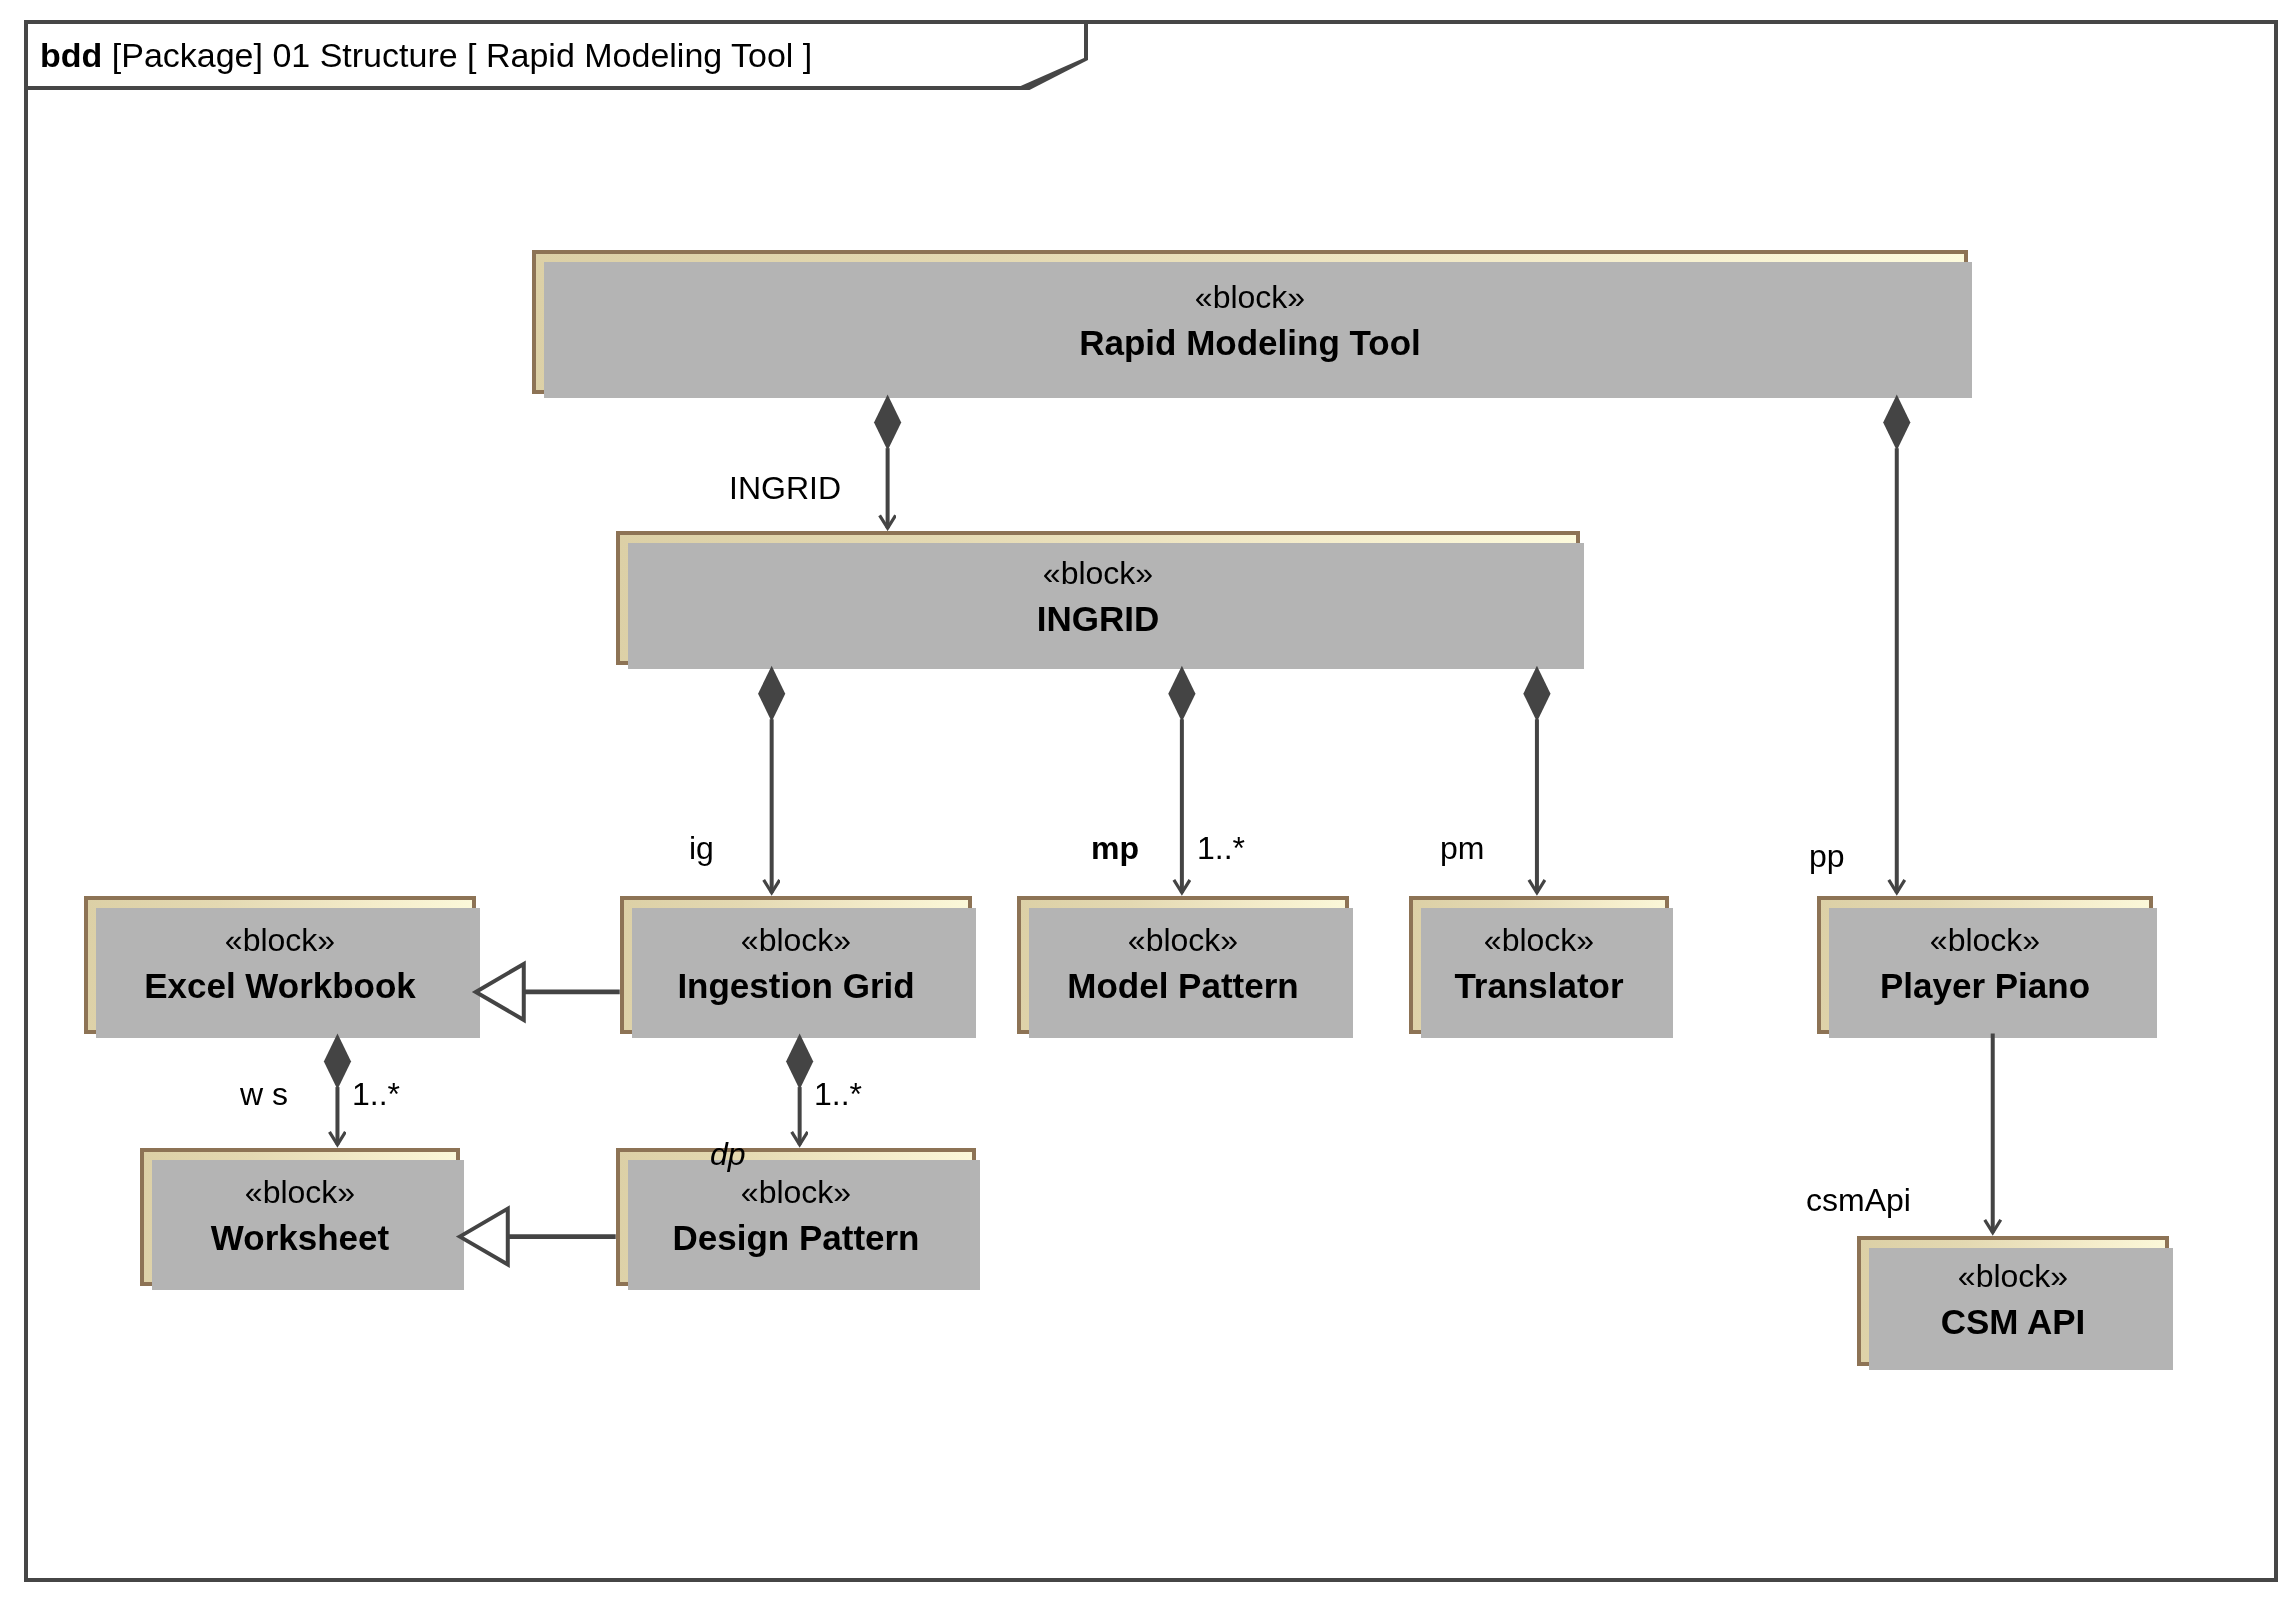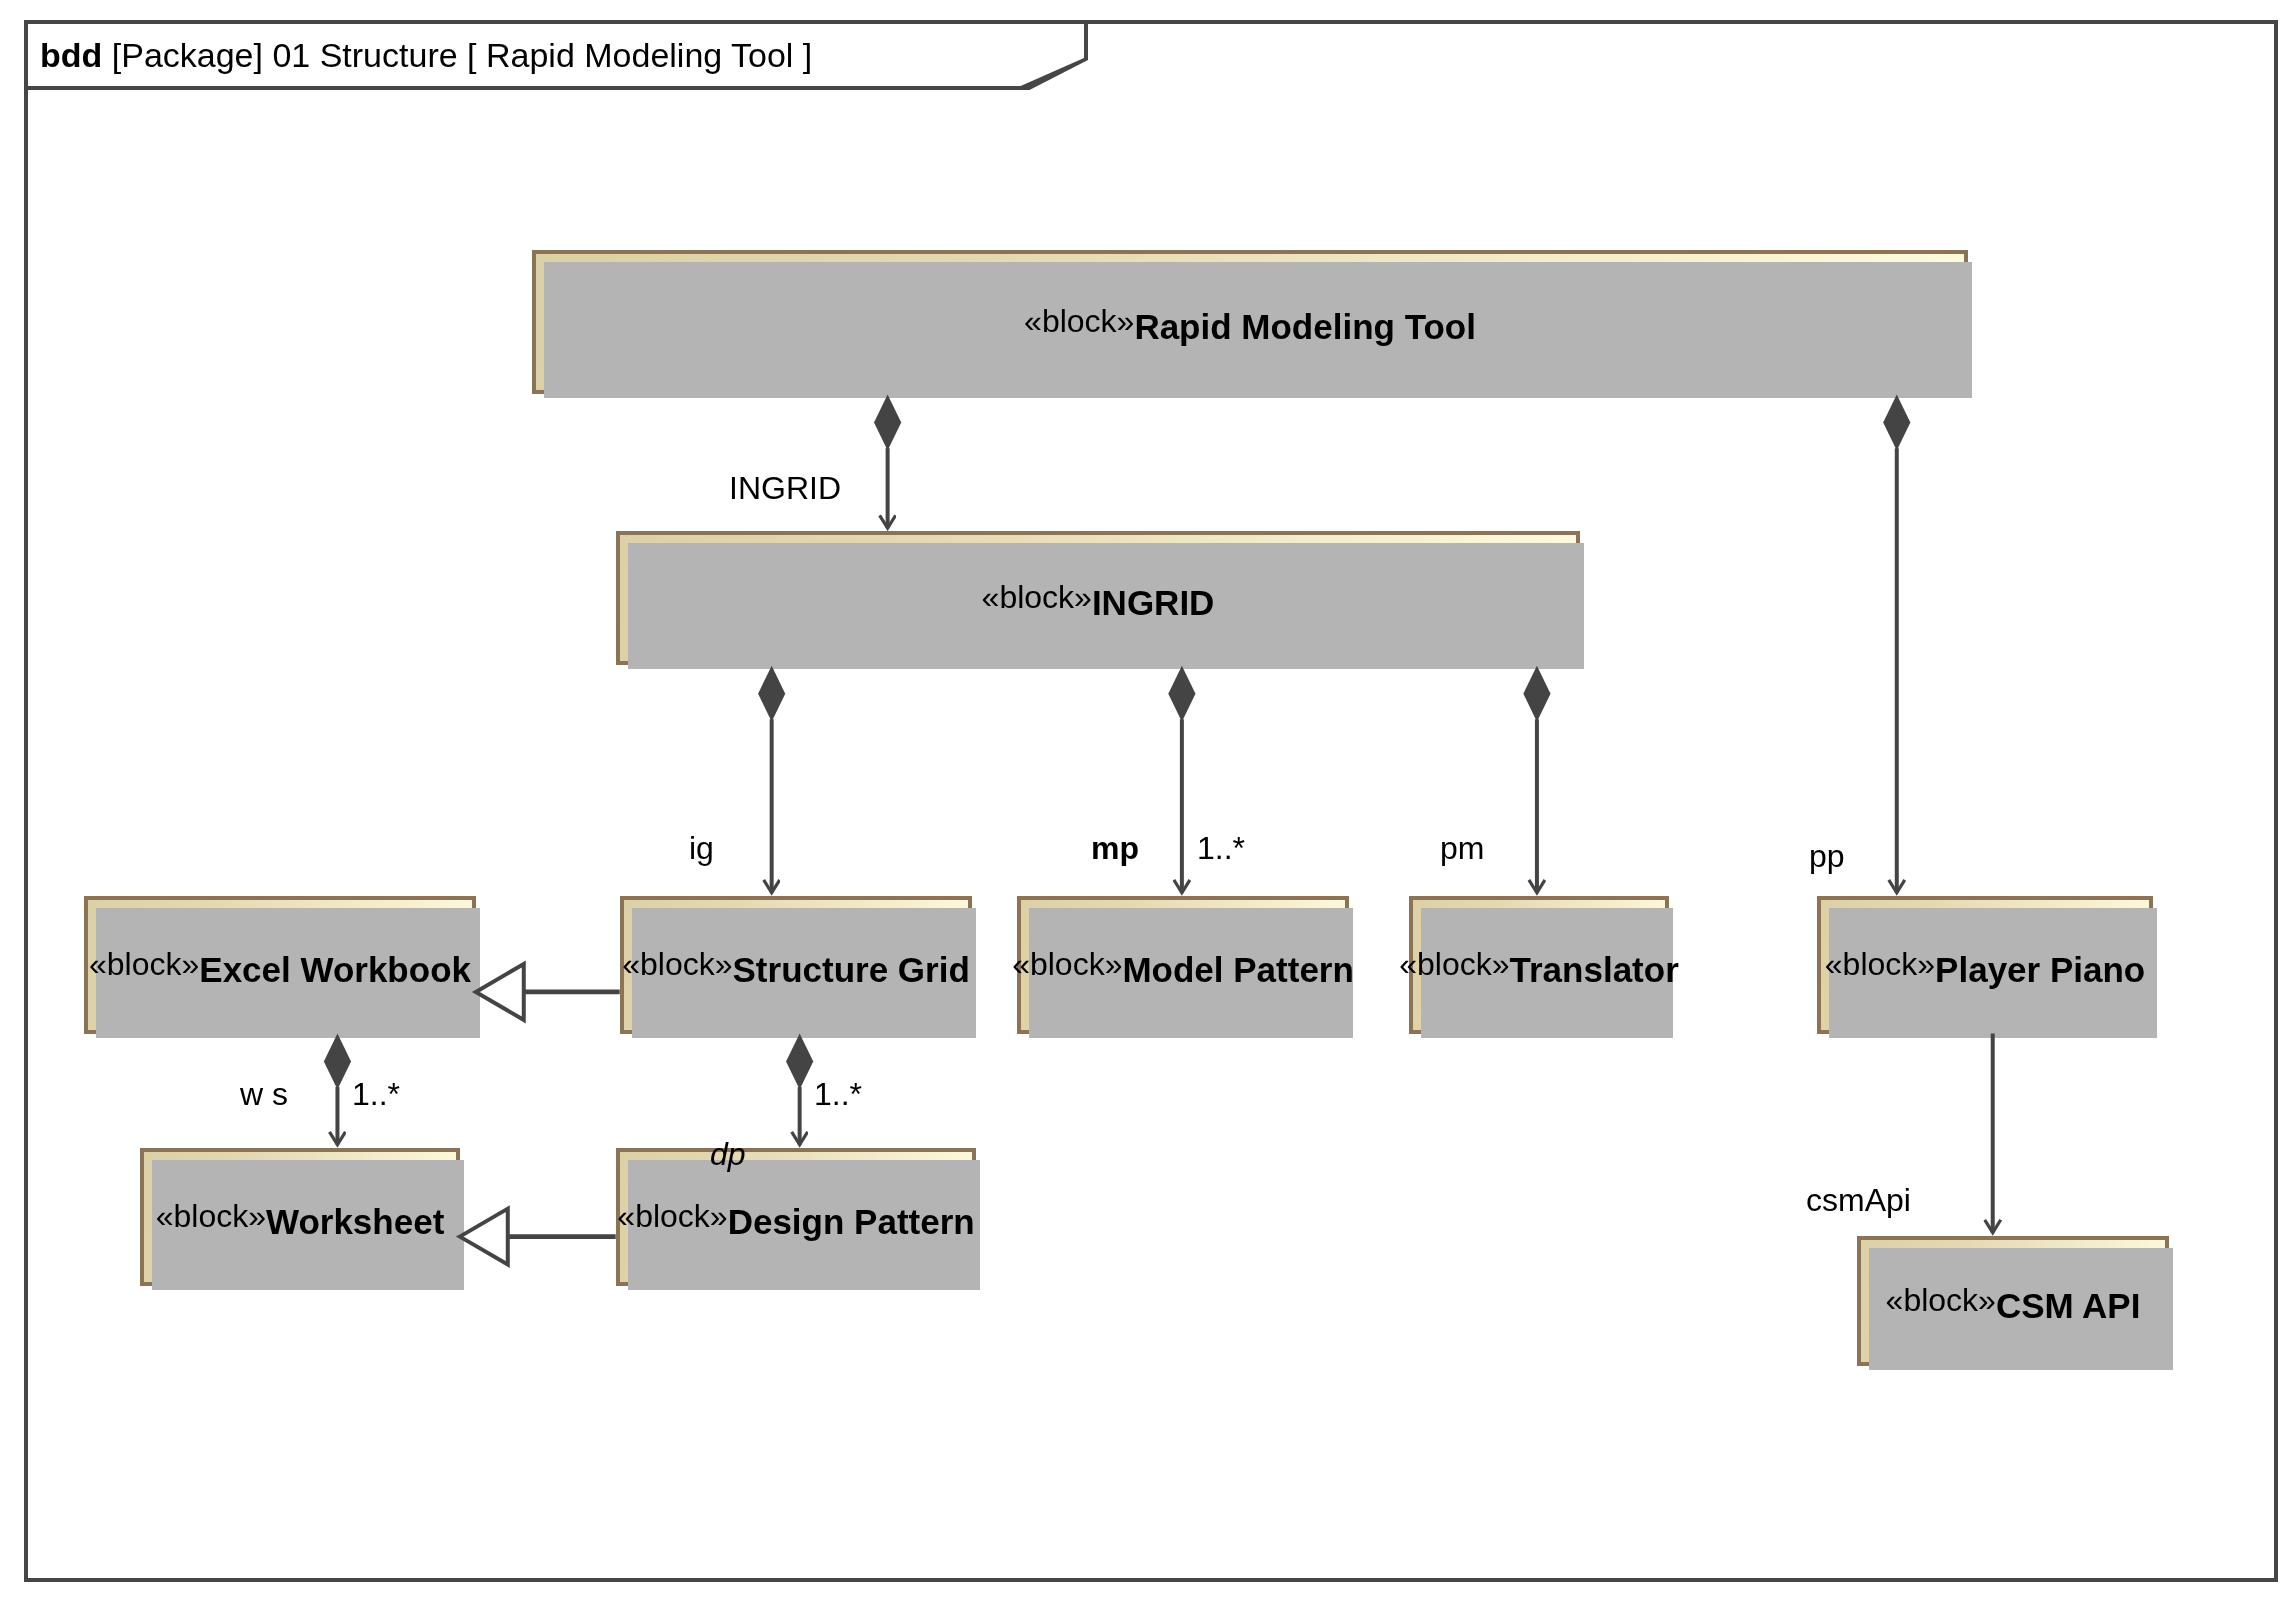--- a/index.html
+++ b/index.html
@@ -37,21 +37,21 @@
     padding-left:12px;font-size:34px;color:#000;white-space:nowrap;
     letter-spacing:0px;
   }
   #tab-text .b{font-weight:bold;}
 
   
   .block{
     position:absolute;box-sizing:border-box;
     border:4px solid #8d7355;
     background:linear-gradient(100deg,#dcd0a6 0%,#e4d9b2 32%,#f4ecca 70%,#fdfbdd 100%);
-    display:flex;flex-direction:row;align-items:center;justify-content:center;
+    display:flex;flex-direction:column;align-items:center;justify-content:center;
     z-index:2;
   }
   .block .shadow{
     position:absolute;left:8px;top:8px;width:100%;height:100%;
     background:#b4b4b4;z-index:-1;
   }
   .stereo{
     font-size:32px;color:#000;line-height:1.05;white-space:nowrap;
   }
   .bname{
@@ -97,21 +97,21 @@
 
 <div class="block" style="left:84px;top:896px;width:392px;height:138px;">
   <div class="shadow"></div>
   <div class="stereo">«block»</div>
   <div class="bname">Excel Workbook</div>
 </div>
 
 <div class="block" style="left:620px;top:896px;width:352px;height:138px;">
   <div class="shadow"></div>
   <div class="stereo">«block»</div>
-  <div class="bname">Structure Grid</div>
+  <div class="bname">Ingestion Grid</div>
 </div>
 
 <div class="block" style="left:1017px;top:896px;width:332px;height:138px;">
   <div class="shadow"></div>
   <div class="stereo">«block»</div>
   <div class="bname">Model Pattern</div>
 </div>
 
 <div class="block" style="left:1409px;top:896px;width:260px;height:138px;">
   <div class="shadow"></div>

